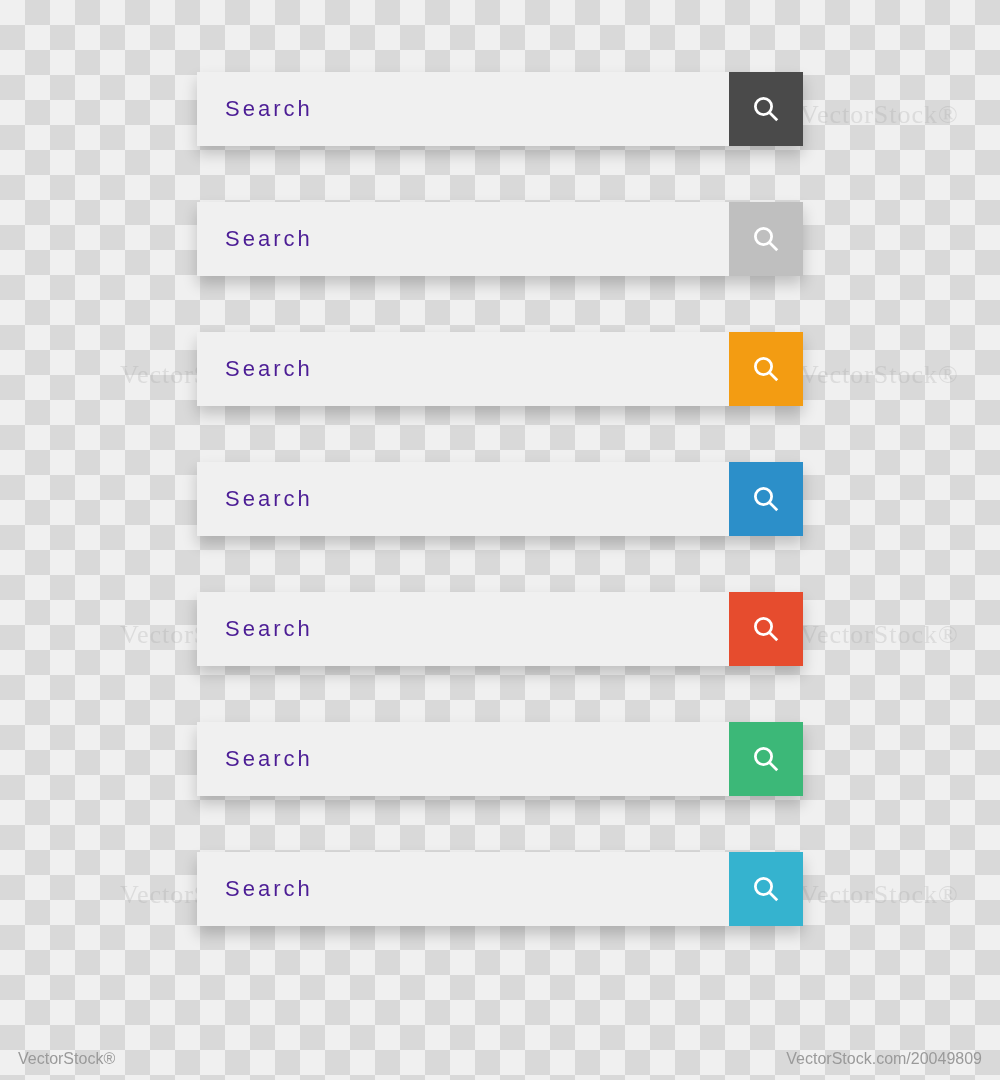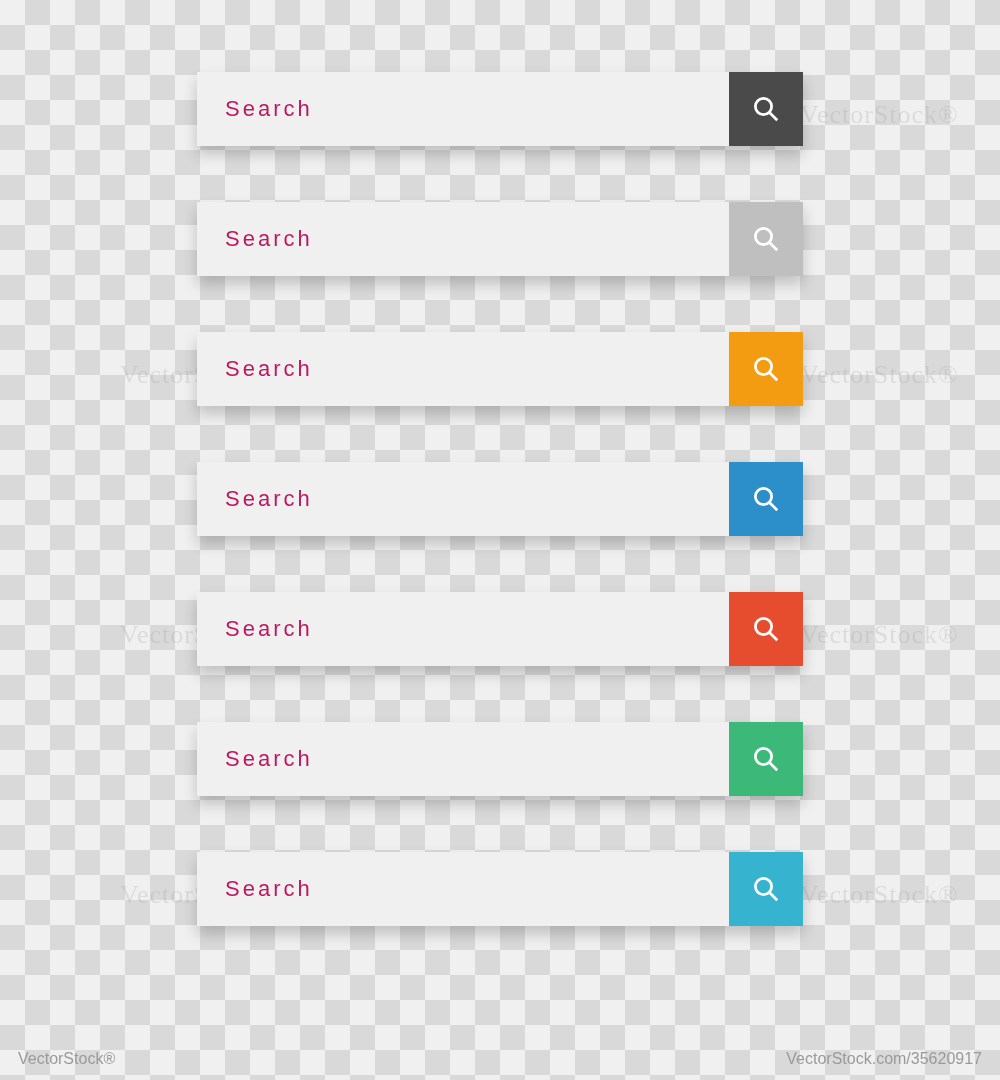--- a/index.html
+++ b/index.html
@@ -52,21 +52,21 @@
       background: #f0f0f0;
       display: flex;
       align-items: center;
       box-shadow: 0 8px 14px rgba(0,0,0,0.20);
       position: relative;
     }
     .search-placeholder {
       flex: 1;
       padding-left: 28px;
       font-size: 22px;
-      color: #be185d;
+      color: #4c1d95;
       letter-spacing: 3px;
       font-weight: 400;
     }
     .search-button {
       width: 74px;
       height: 74px;
       display: flex;
       align-items: center;
       justify-content: center;
       cursor: pointer;
@@ -182,14 +182,14 @@
           <circle cx="10" cy="10" r="6.5"></circle>
           <line x1="15" y1="15" x2="21" y2="21"></line>
         </svg>
     </div>
   </div>
 
 </div>
 
 <div class="footer">
   <span>VectorStock®</span>
-  <span>VectorStock.com/35620917</span>
+  <span>VectorStock.com/20049809</span>
 </div>
 
 </body></html>

